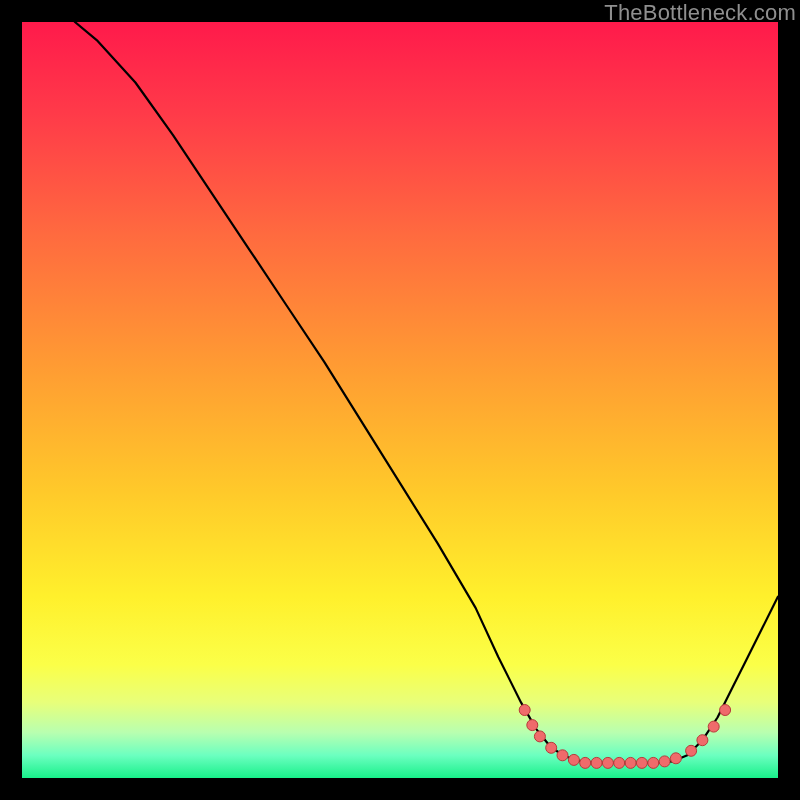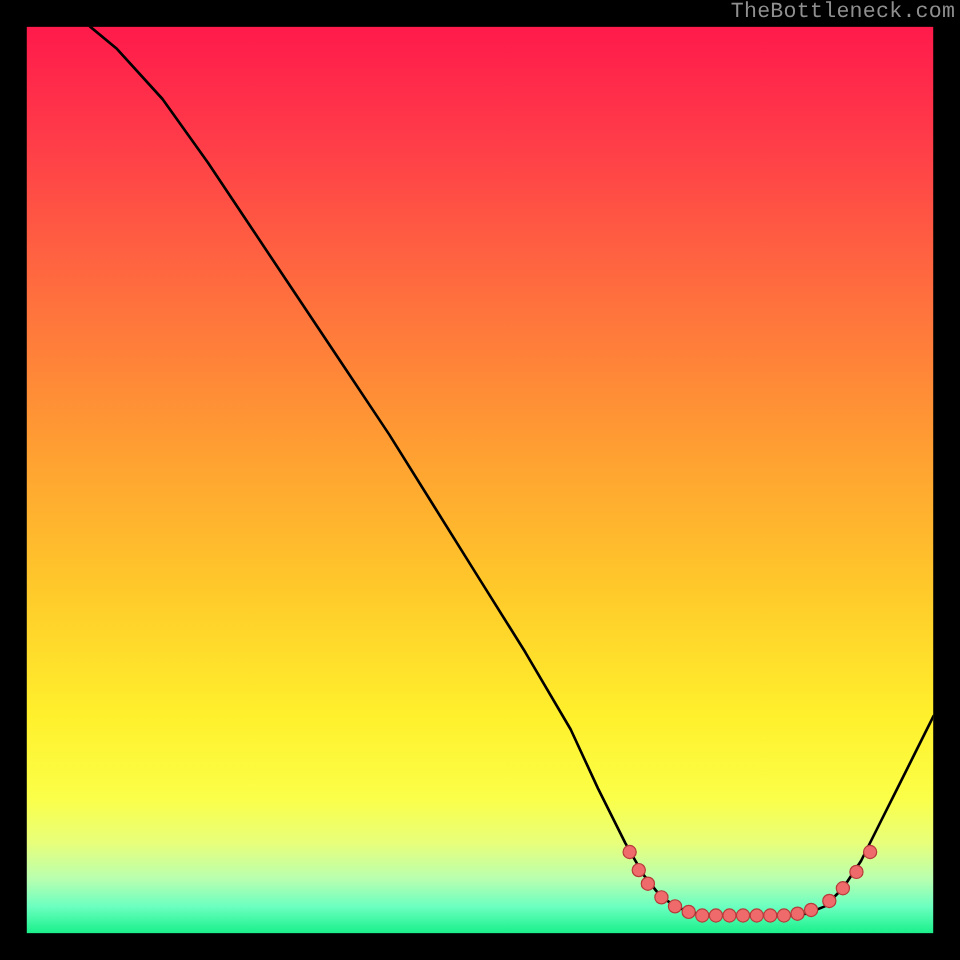--- a/index.html
+++ b/index.html
@@ -38,22 +38,22 @@
     left: 0;
     top: 0;
     width: 756px;
     height: 756px;
     overflow: visible;
   }
   .watermark {
     position: absolute;
     top: 0;
     right: 4px;
-    font-family: Liberation Mono, monospace;
-    font-size: 18px;
+    font-family: Liberation Sans, sans-serif;
+    font-size: 22px;
     color: #8f8f8f;
     letter-spacing: 0.2px;
   }
 </style>
 </head>
 <body>
 <div class="frame">
   <div class="plot">
     <svg class="grad" viewBox="0 0 756 756" preserveAspectRatio="none">
       <defs>

